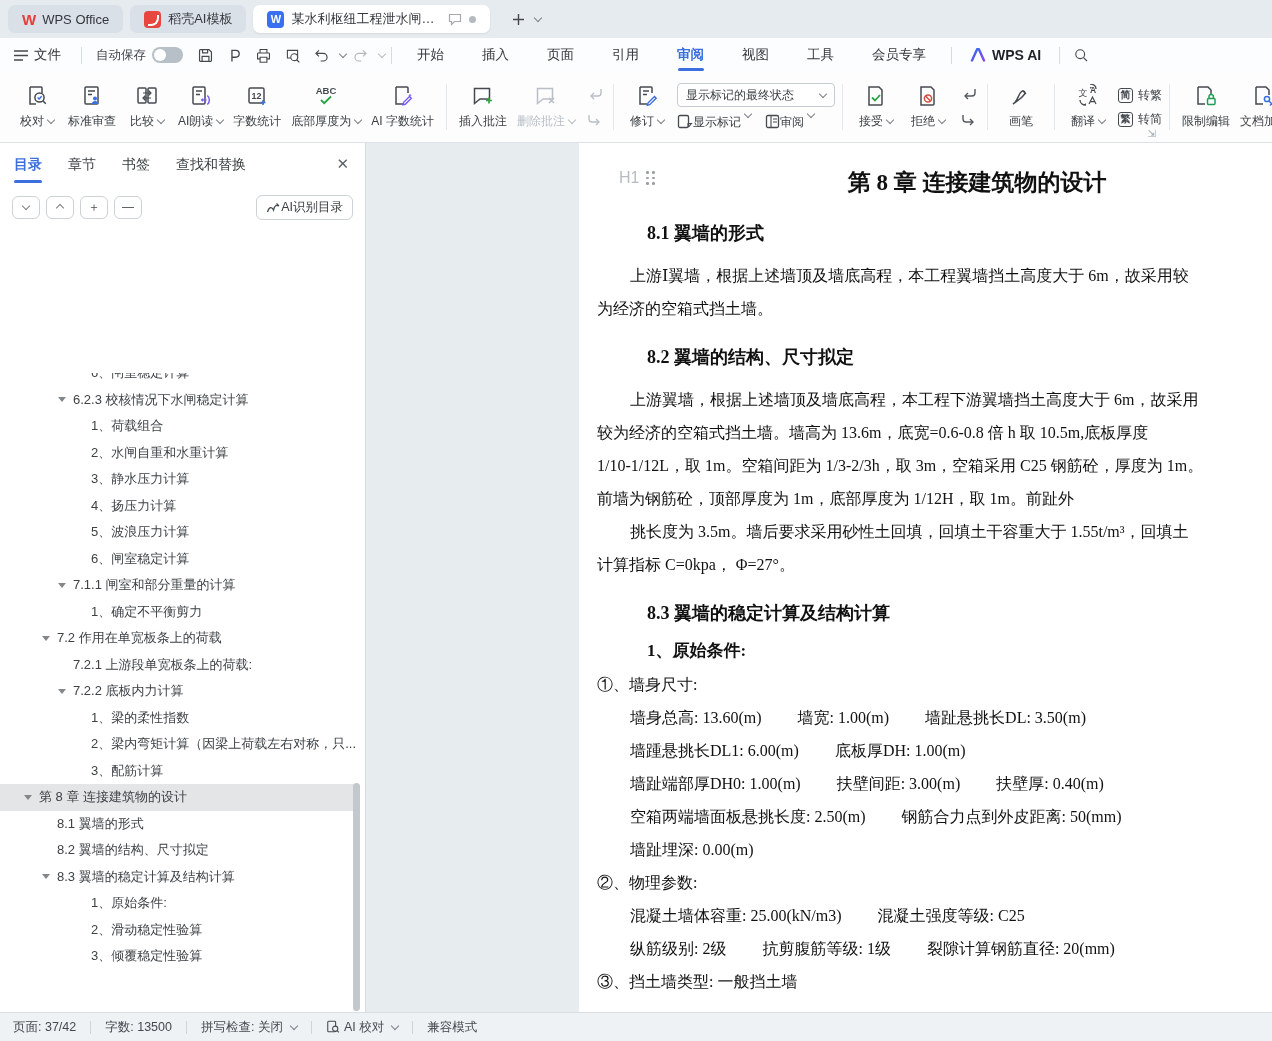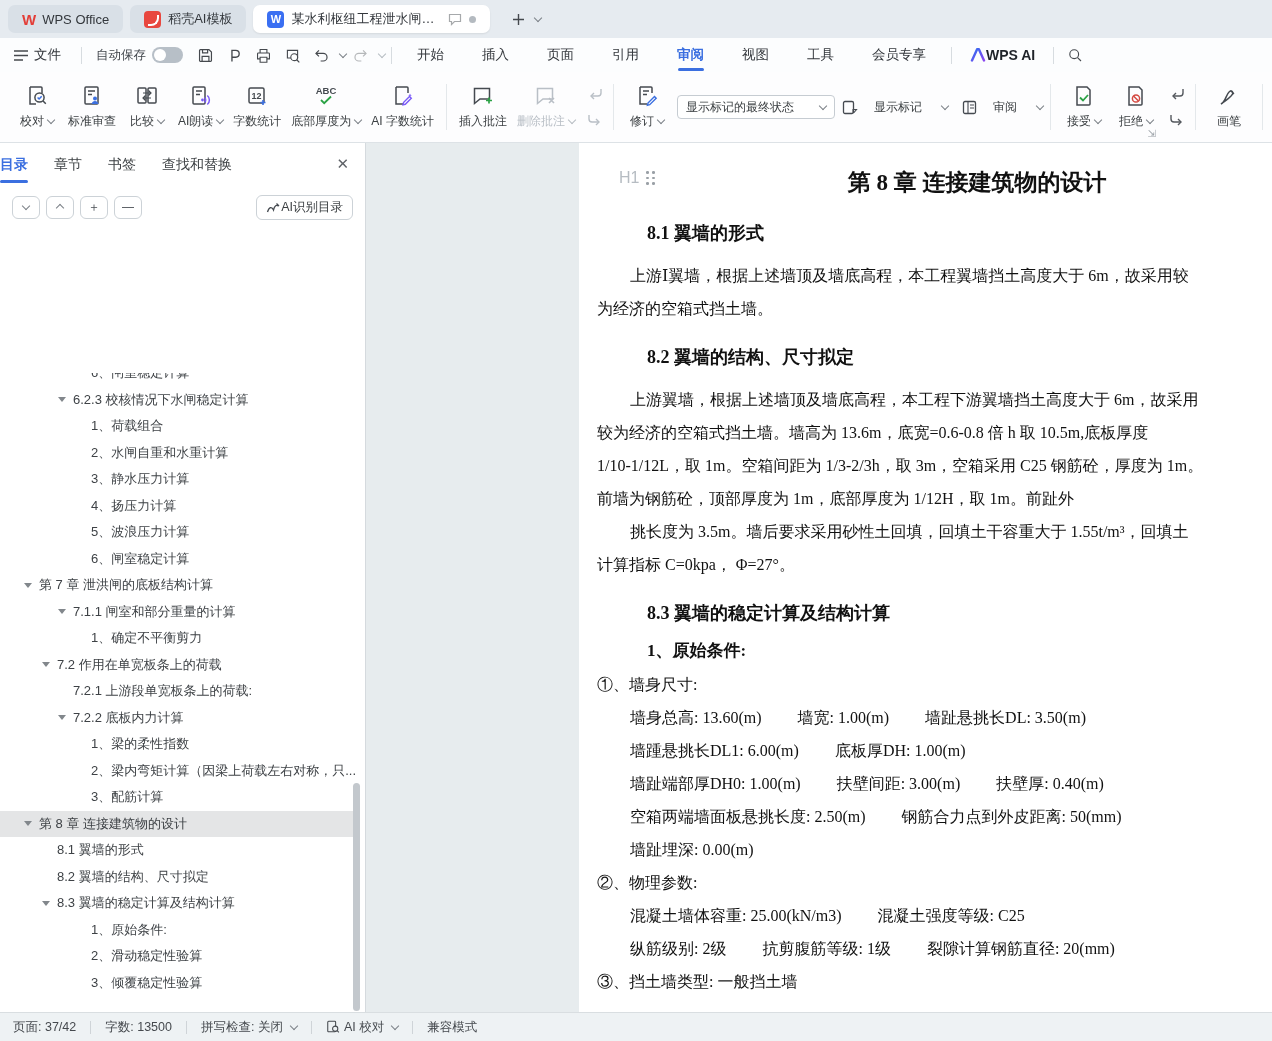--- a/index.html
+++ b/index.html
@@ -26,46 +26,46 @@
   .mb-file{display:flex;align-items:center;gap:6px;padding:0 14px;height:100%}
   .vsep{width:1px;height:17px;background:#d7dce0;margin:0 6px}
   .autosave{display:flex;align-items:center;gap:6px;padding:0 8px;font-size:12.5px;color:#41464c}
   .toggle{width:31px;height:16px;border-radius:9px;background:#b7bfc7;position:relative}
   .toggle .knob{position:absolute;left:2px;top:2px;width:12px;height:12px;border-radius:50%;background:#fff}
   .qbtn{width:27px;height:26px;display:flex;align-items:center;justify-content:center;border-radius:4px;margin:0 1px}
   .qbtn.dis{opacity:.38}
   .menu-item{padding:0 19px;height:100%;display:flex;align-items:center;position:relative}
   .menu-item.active{color:#3b6fe0;font-weight:bold}
   .menu-item.active:after{content:"";position:absolute;left:50%;transform:translateX(-50%);bottom:1px;width:26px;height:3px;border-radius:2px;background:#3b6fe0}
-  .wpsai{display:flex;align-items:center;gap:0;padding:0 12px;font-weight:bold;font-size:14px;color:#1f2329}
+  .wpsai{display:flex;align-items:center;gap:6px;padding:0 12px;font-weight:bold;font-size:14px;color:#1f2329}
   .caret{display:inline-block;width:6px;height:6px;border-right:1.3px solid #7b8087;border-bottom:1.3px solid #7b8087;transform:rotate(45deg);margin-left:4px;margin-top:-3px}
   .caret.lite{border-color:#b6bcc2}
 
   
   .ribbon{position:absolute;left:0;top:72px;width:1272px;height:71px;background:#fdfdfe;border-bottom:1px solid #dde2e6;display:flex;align-items:center;padding:0 4px;overflow:hidden}
   .rgroup{display:flex;align-items:center;padding:0 7px;flex:none}
   .rdiv{width:1px;height:46px;background:#e4e8eb;flex:none}
   .rbtn{display:flex;flex-direction:column;align-items:center;justify-content:center;min-width:52px;height:60px;border-radius:5px;gap:5px;flex:none;padding:0 5px}
   .rbtn .rlbl{font-size:12px;color:#3c4043;display:flex;align-items:center;white-space:nowrap}
   .rbtn.dis .rlbl{color:#b9bfc6}
-  .rcol{display:flex;flex-direction:row;justify-content:center;gap:7px;margin-left:4px}
+  .rcol{display:flex;flex-direction:column;justify-content:center;gap:7px;margin-left:4px}
   .combo{width:158px;height:24px;border:1px solid #c6ccd2;border-radius:4px;background:#fff;display:flex;align-items:center;justify-content:space-between;padding:0 8px;font-size:12px;color:#3c4043;white-space:nowrap}
   .srow{display:flex;gap:14px}
-  .sbtn{display:flex;align-items:center;gap:16px;font-size:12px;color:#3c4043;white-space:nowrap}
+  .sbtn{display:flex;align-items:flex-start;gap:0;font-size:12px;color:#3c4043;white-space:nowrap}
   .navcol{display:flex;flex-direction:column;gap:8px;margin-left:4px}
   .navbtn{width:22px;height:18px;display:flex;align-items:center;justify-content:center}
   .cbox{display:inline-flex;align-items:center;justify-content:center;min-width:15px;height:15px;border:1.3px solid #454a50;border-radius:3px;font-size:10px;color:#454a50;padding:0 1px;font-weight:bold}
   .convrow{display:flex;align-items:center;gap:5px;font-size:12px;color:#3c4043;white-space:nowrap}
   .launcher{position:absolute;right:116px;bottom:3px;color:#9aa0a6;font-size:10px}
 
   
   .content{position:absolute;left:0;top:143px;width:1272px;bottom:29px}
   
   .sidebar{position:absolute;left:0;top:0;bottom:0;width:366px;background:#fff;border-right:1px solid #d5dade}
-  .sb-tabs{display:flex;align-items:center;height:44px;padding:0 0;font-size:14px;color:#3c4043;position:relative}
+  .sb-tabs{display:flex;align-items:center;height:44px;padding:0 14px;font-size:14px;color:#3c4043;position:relative}
   .sb-tab{margin-right:26px;position:relative;padding:4px 0}
   .sb-tab.active{color:#3b6fe0;font-weight:bold}
   .sb-tab.active:after{content:"";position:absolute;left:0;bottom:-5px;width:28px;height:3px;border-radius:2px;background:#3b6fe0}
   .sb-close{position:absolute;right:16px;top:12px;font-size:15px;color:#5f6368}
   .sb-tools{display:flex;align-items:center;height:40px;padding:0 12px;gap:6px}
   .tool-btn{width:28px;height:23px;border:1px solid #ccd2d7;border-radius:6px;background:#fff;display:flex;align-items:center;justify-content:center;color:#4a4f55;font-size:12px}
   .ai-toc-btn{margin-left:auto;height:25px;border:1px solid #ccd2d7;border-radius:6px;background:#fff;display:flex;align-items:center;padding:0 9px;font-size:12.5px;color:#3c4043}
   .toc-tree{position:absolute;left:0;top:230px;bottom:0;right:10px;overflow:hidden}
   .toc-item{height:26.5px;display:flex;align-items:center;font-size:13px;color:#3e4246;white-space:nowrap;overflow:hidden}
   .toc-item:first-child{margin-top:-13px}
@@ -532,24 +532,20 @@
           <span class="tri hide"></span>
           <span>4、扬压力计算</span>
         </div>
         <div class="toc-item ind3">
           <span class="tri hide"></span>
           <span>5、波浪压力计算</span>
         </div>
         <div class="toc-item ind3">
           <span class="tri hide"></span>
           <span>6、闸室稳定计算</span>
-        </div>
-        <div class="toc-item ind0">
-          <span class="tri"></span>
-          <span>第 7 章 泄洪闸的底板结构计算</span>
         </div>
         <div class="toc-item ind2">
           <span class="tri"></span>
           <span>7.1.1 闸室和部分重量的计算</span>
         </div>
         <div class="toc-item ind3">
           <span class="tri hide"></span>
           <span>1、确定不平衡剪力</span>
         </div>
         <div class="toc-item ind1">

